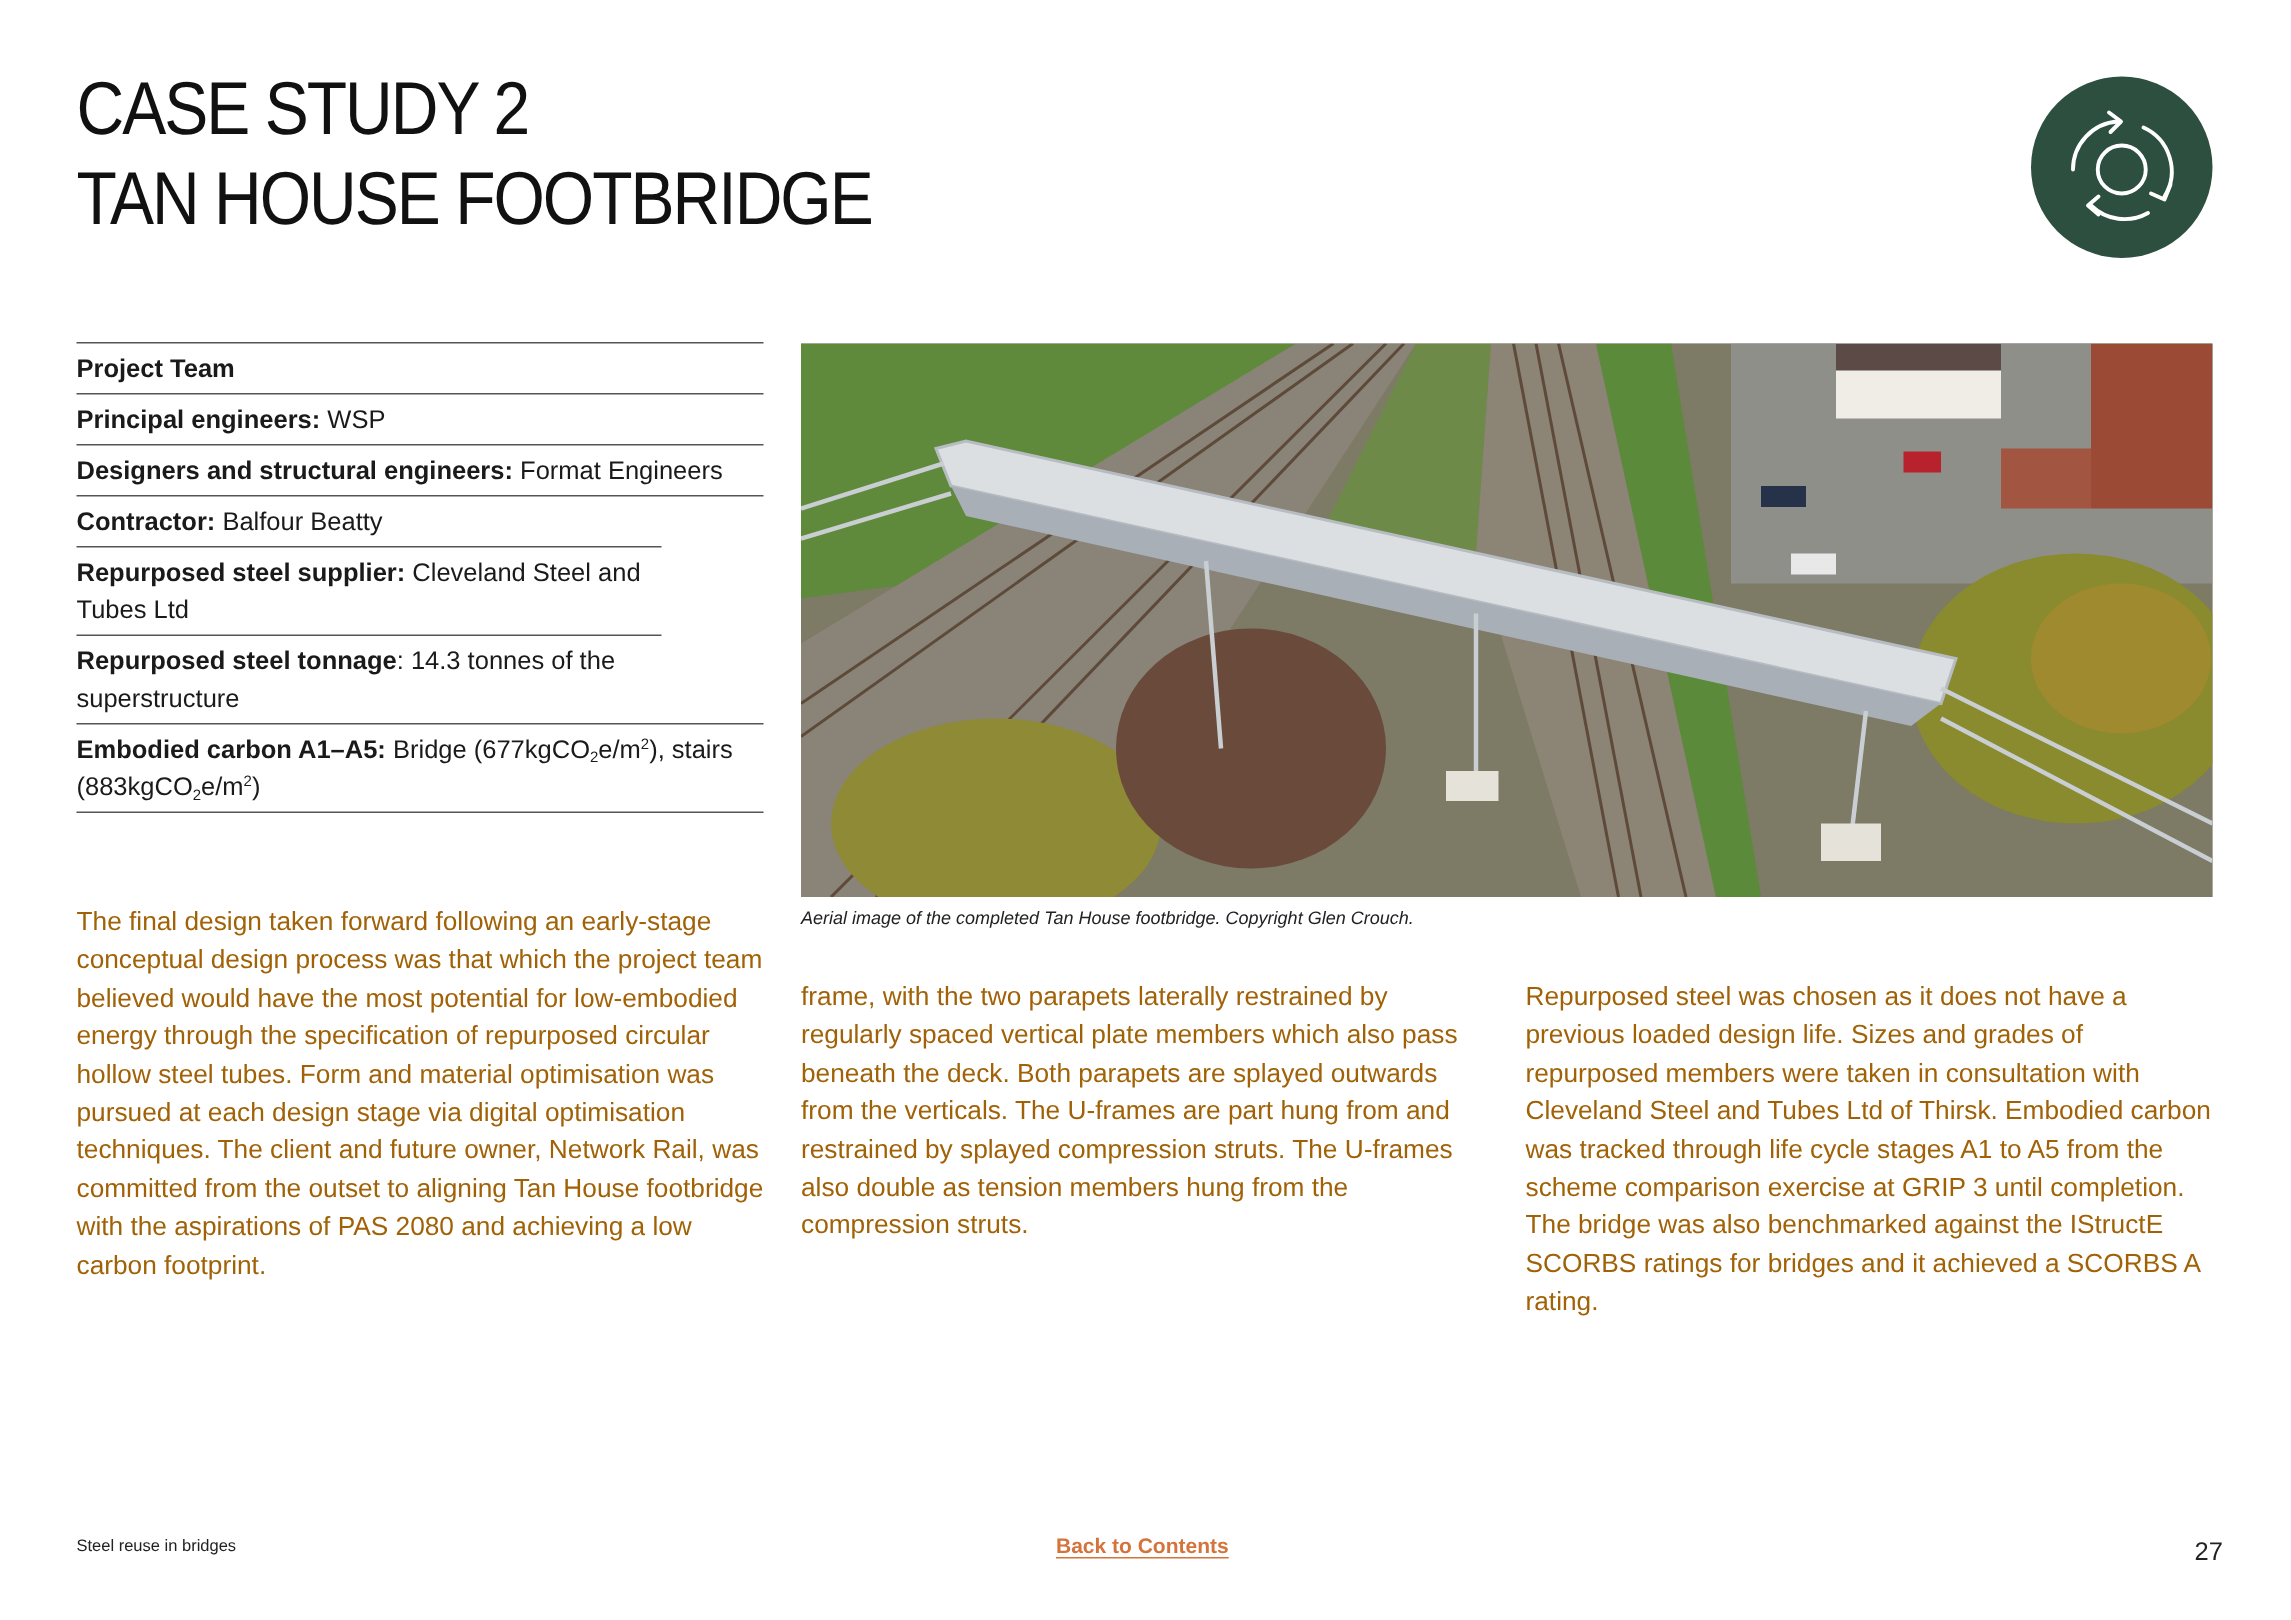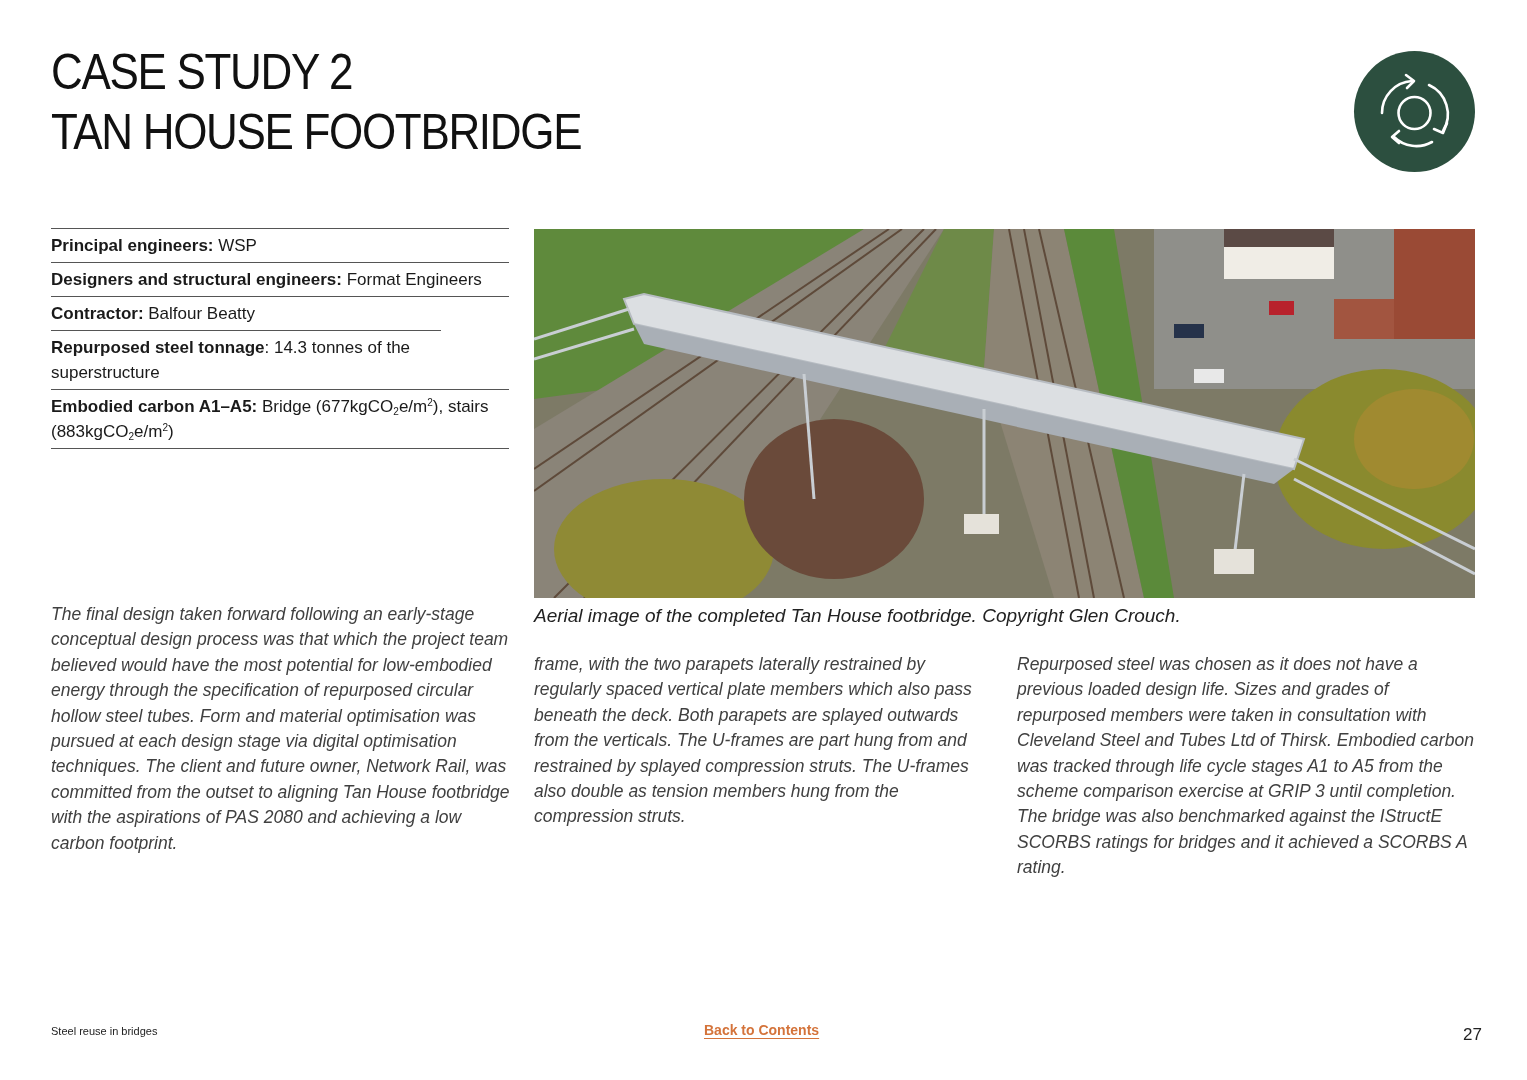--- a/index.html
+++ b/index.html
@@ -19,23 +19,23 @@
 
   .team-table { position: absolute; left: 51px; top: 228px; width: 458px; }
   .team-row { border-top: 1.5px solid #555; padding: 4px 0 4px 0; font-size: 17px; line-height: 25px; color: #1a1a1a; }
   .team-row:last-child { border-bottom: 1.5px solid #555; }
   .team-row .lbl { font-weight: 700; }
   .team-row.header { font-weight: 700; }
   sub { font-size: 10px; vertical-align: -3px; line-height: 0; }
   sup { font-size: 10px; vertical-align: 6px; line-height: 0; }
 
   .photo { position: absolute; left: 534px; top: 229px; width: 941px; height: 369px; overflow: hidden; background: #6b6a5a; }
-  .caption { position: absolute; left: 534px; top: 605px; font-size: 19px; font-style: italic; color: #222; text-align: center; }
+  .caption { position: absolute; left: 534px; top: 605px; font-size: 12px; font-style: italic; color: #222; text-align: center; }
 
-  .col { position: absolute; font-size: 17.5px; line-height: 25.4px; color: #404040; font-style: italic; }
+  .col { position: absolute; font-size: 17.5px; line-height: 25.4px; color: #a16207; }
   .col p { margin: 0 0 25.4px 0; }
   .col1 { left: 51px; top: 602px; width: 462px; }
   .col2 { left: 534px; top: 652px; width: 460px; }
   .col3 { left: 1017px; top: 652px; width: 462px; }
 
   .footer-left { position: absolute; left: 51px; top: 1025px; font-size: 11px; color: #222; }
   .footer-link { position: absolute; left: 704px; top: 1022px; font-size: 14px; font-weight: 700;
                  color: #d4733a; text-decoration: underline; text-underline-offset: 3px; }
   .footer-page { position: absolute; left: 1463px; top: 1025px; font-size: 17px; color: #222; }
 </style>
@@ -53,23 +53,25 @@
     <path d="M28 62 A32 32 0 0 1 58 30"></path>
     <path d="M52 24 L60 30 L53 37"></path>
     <path d="M75 34 A32 32 0 0 1 89 80"></path>
     <path d="M93 72 L89 82 L80 78"></path>
     <path d="M78 91 A32 32 0 0 1 40 86"></path>
     <path d="M45 80 L38 86 L45 92"></path>
   </svg>
 </div>
 
 <div class="team-table">
+  <div class="team-row header">Project Team</div>
   <div class="team-row"><span class="lbl">Principal engineers:</span><span> WSP</span></div>
   <div class="team-row"><span class="lbl">Designers and structural engineers:</span><span> Format Engineers</span></div>
   <div class="team-row"><span class="lbl">Contractor:</span><span> Balfour Beatty</span></div>
+  <div class="team-row" style="width:390px;"><span class="lbl">Repurposed steel supplier:</span><span> Cleveland Steel and Tubes Ltd</span></div>
   <div class="team-row" style="width:390px;"><span class="lbl">Repurposed steel tonnage</span><span>: 14.3 tonnes of the superstructure</span></div>
   <div class="team-row">
     <span class="lbl">Embodied carbon A1–A5:</span><span> Bridge (677kgCO</span><sub>2</sub><span>e/m</span><sup>2</sup><span>), stairs (883kgCO</span><sub>2</sub><span>e/m</span><sup>2</sup><span>)</span>
   </div>
 </div>
 
 <div class="photo" title="Aerial view of Tan House footbridge over railway tracks">
   <svg width="941" height="369" viewBox="0 0 941 369">
     <rect width="941" height="369" fill="#7d7a66"></rect>
 

